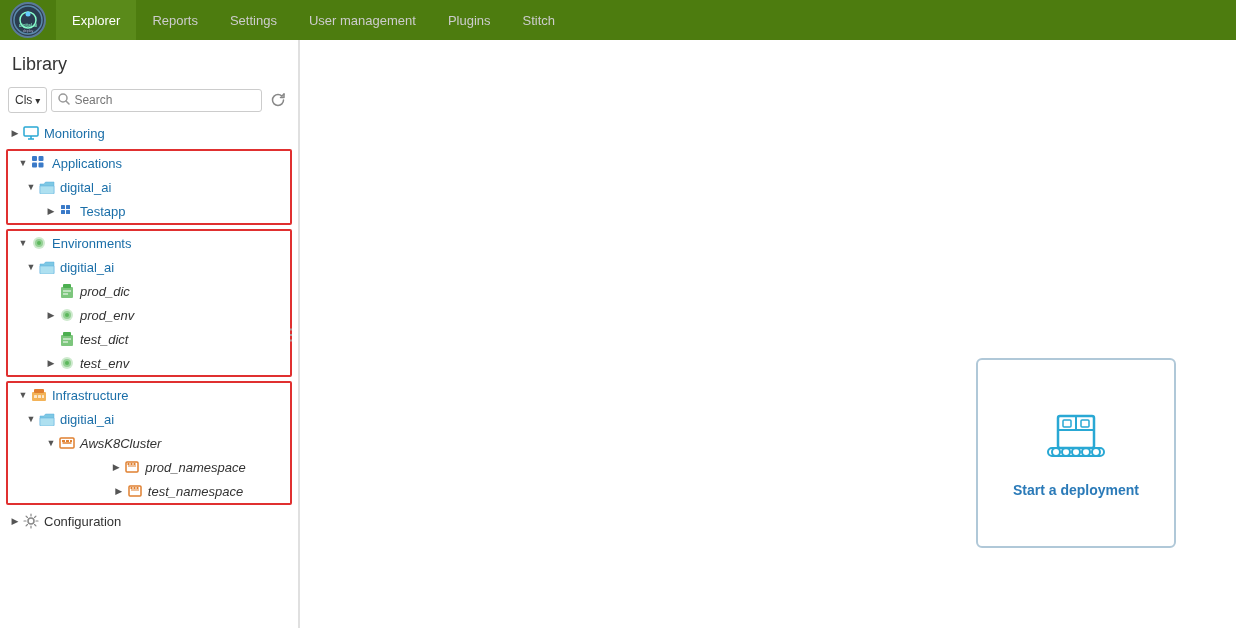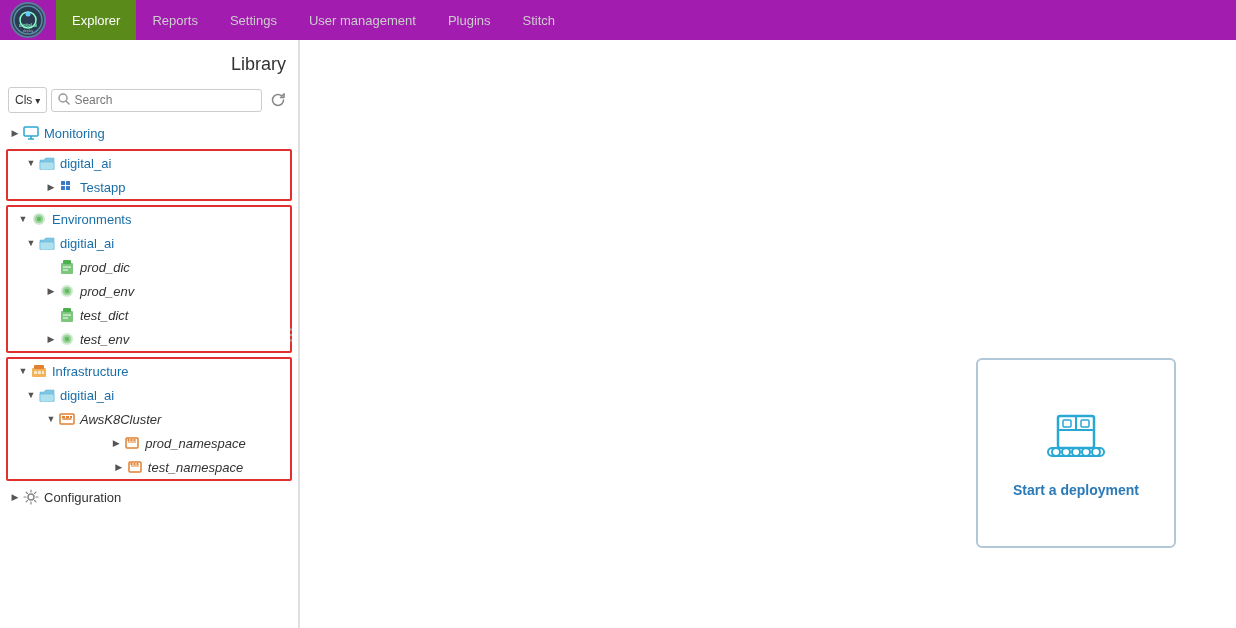--- a/index.html
+++ b/index.html
@@ -2,21 +2,21 @@
 <html><head>
   <meta charset="utf-8">
   <style>
     * { margin: 0; padding: 0; box-sizing: border-box; }
     body { font-family: Arial, sans-serif; font-size: 13px; background: #fff; color: #333; height: 628px; overflow: hidden; }
 
     
     .top-nav {
       display: flex;
       align-items: center;
-      background: #a21caf;
+      background: #4d7c0f;
       height: 40px;
       padding: 0 10px;
     }
     .logo-area {
       display: flex;
       align-items: center;
       margin-right: 10px;
     }
     .logo-circle {
       width: 36px;
@@ -55,21 +55,20 @@
       overflow-y: auto;
       padding-bottom: 10px;
       position: relative;
     }
 
     .library-title {
       font-size: 18px;
       color: #333;
       padding: 14px 12px 8px 12px;
       font-weight: normal;
-      text-align: right;
     }
 
     .search-bar {
       display: flex;
       align-items: center;
       padding: 4px 8px;
       gap: 4px;
     }
     .cls-dropdown {
       border: 1px solid #ccc;
@@ -296,20 +295,32 @@
             <rect x="1" y="1" width="14" height="9" rx="1" stroke="#29a8d4" stroke-width="1.5"></rect>
             <line x1="5" y1="13" x2="11" y2="13" stroke="#29a8d4" stroke-width="1.5"></line>
             <line x1="8" y1="10" x2="8" y2="13" stroke="#29a8d4" stroke-width="1.5"></line>
           </svg>
         </span>
         <span class="tree-label">Monitoring</span>
       </div>
 
       <div class="tree-section-bordered">
 
+        <div class="tree-item">
+          <span class="tree-arrow expanded"></span>
+          <span class="tree-icon icon-apps">
+            <svg width="16" height="16" viewBox="0 0 16 16">
+              <rect x="1" y="1" width="5" height="5" rx="1" fill="#3a7ac8"></rect>
+              <rect x="7.5" y="1" width="5" height="5" rx="1" fill="#3a7ac8"></rect>
+              <rect x="1" y="7.5" width="5" height="5" rx="1" fill="#3a7ac8"></rect>
+              <rect x="7.5" y="7.5" width="5" height="5" rx="1" fill="#3a7ac8"></rect>
+            </svg>
+          </span>
+          <span class="tree-label">Applications</span>
+        </div>
 
         <div class="tree-item indent-1">
           <span class="tree-arrow expanded"></span>
           <span class="tree-icon icon-folder">
             <svg width="16" height="13" viewBox="0 0 16 13" fill="none">
               <path d="M1 3h4l1.5-2h8.5v11H1z" fill="#7ec8e3" stroke="#5aacde" stroke-width="0.5"></path>
               <path d="M1 5h14v8H1z" fill="#aee0f0" stroke="#5aacde" stroke-width="0.5"></path>
             </svg>
           </span>
           <span class="tree-label">digital_ai</span>

